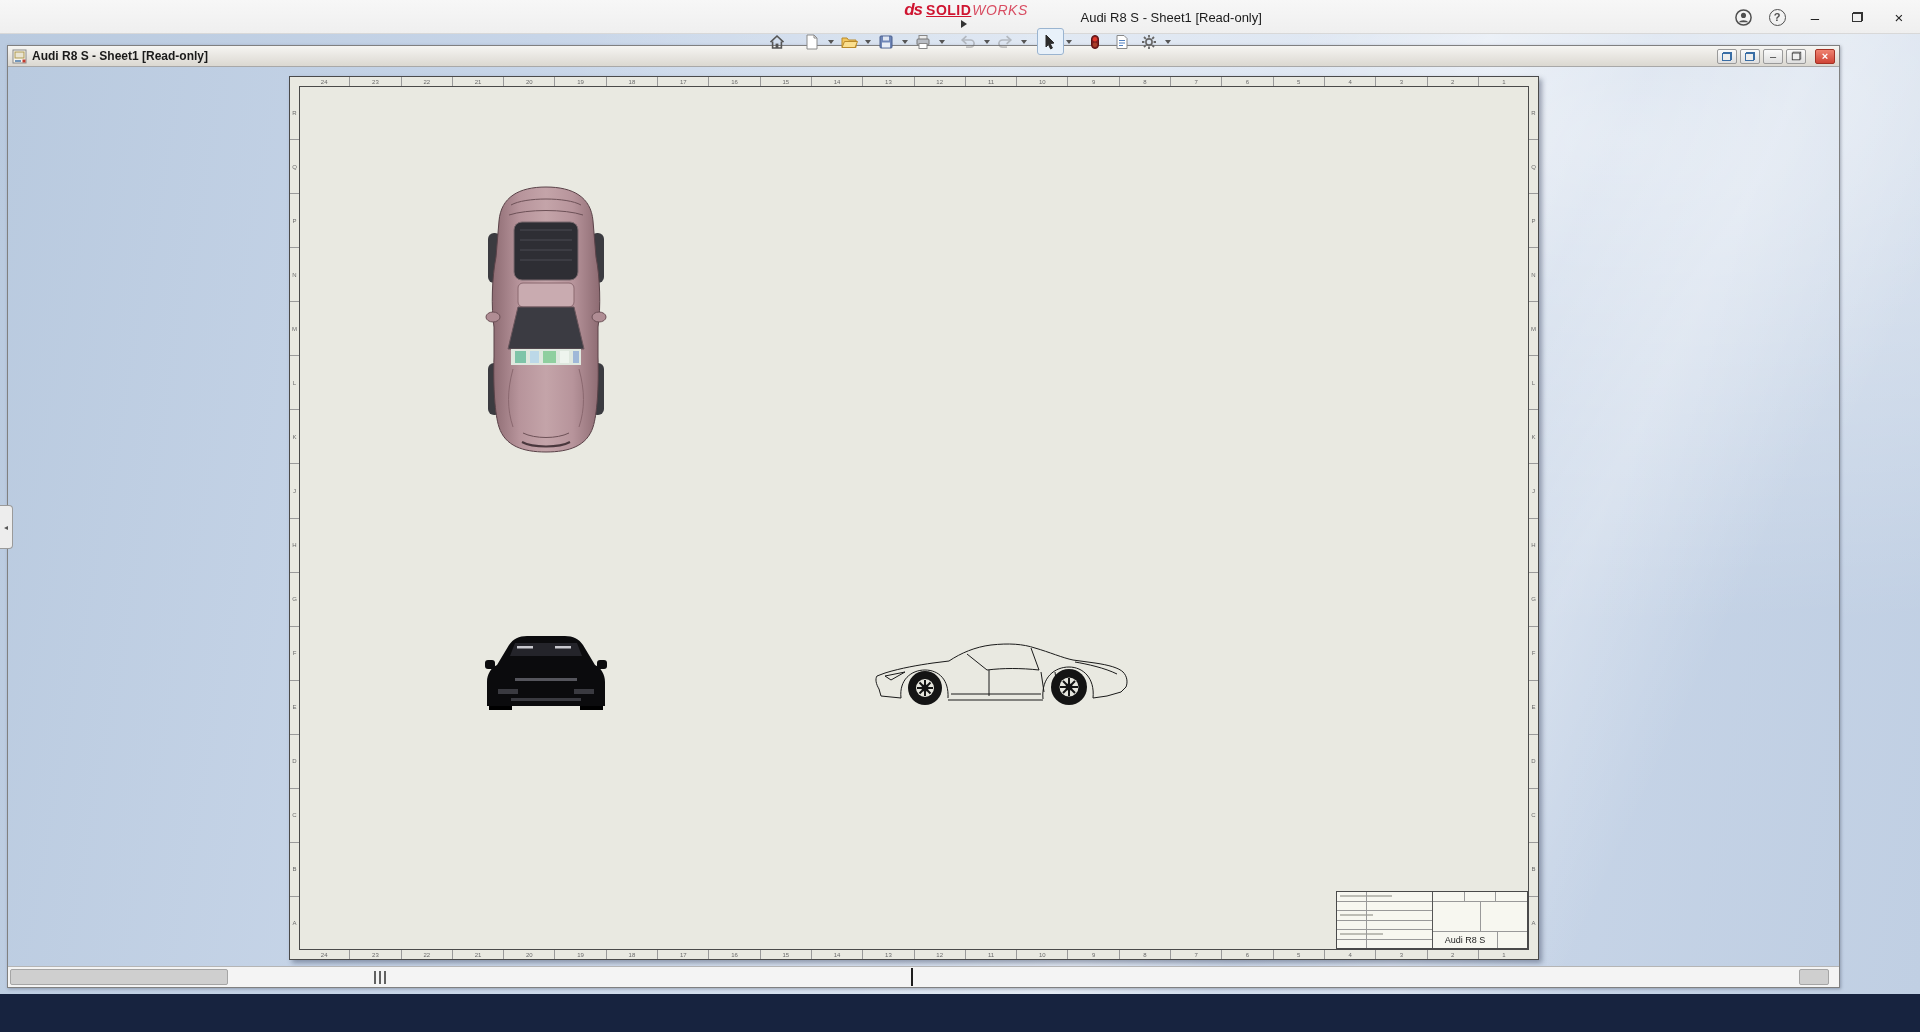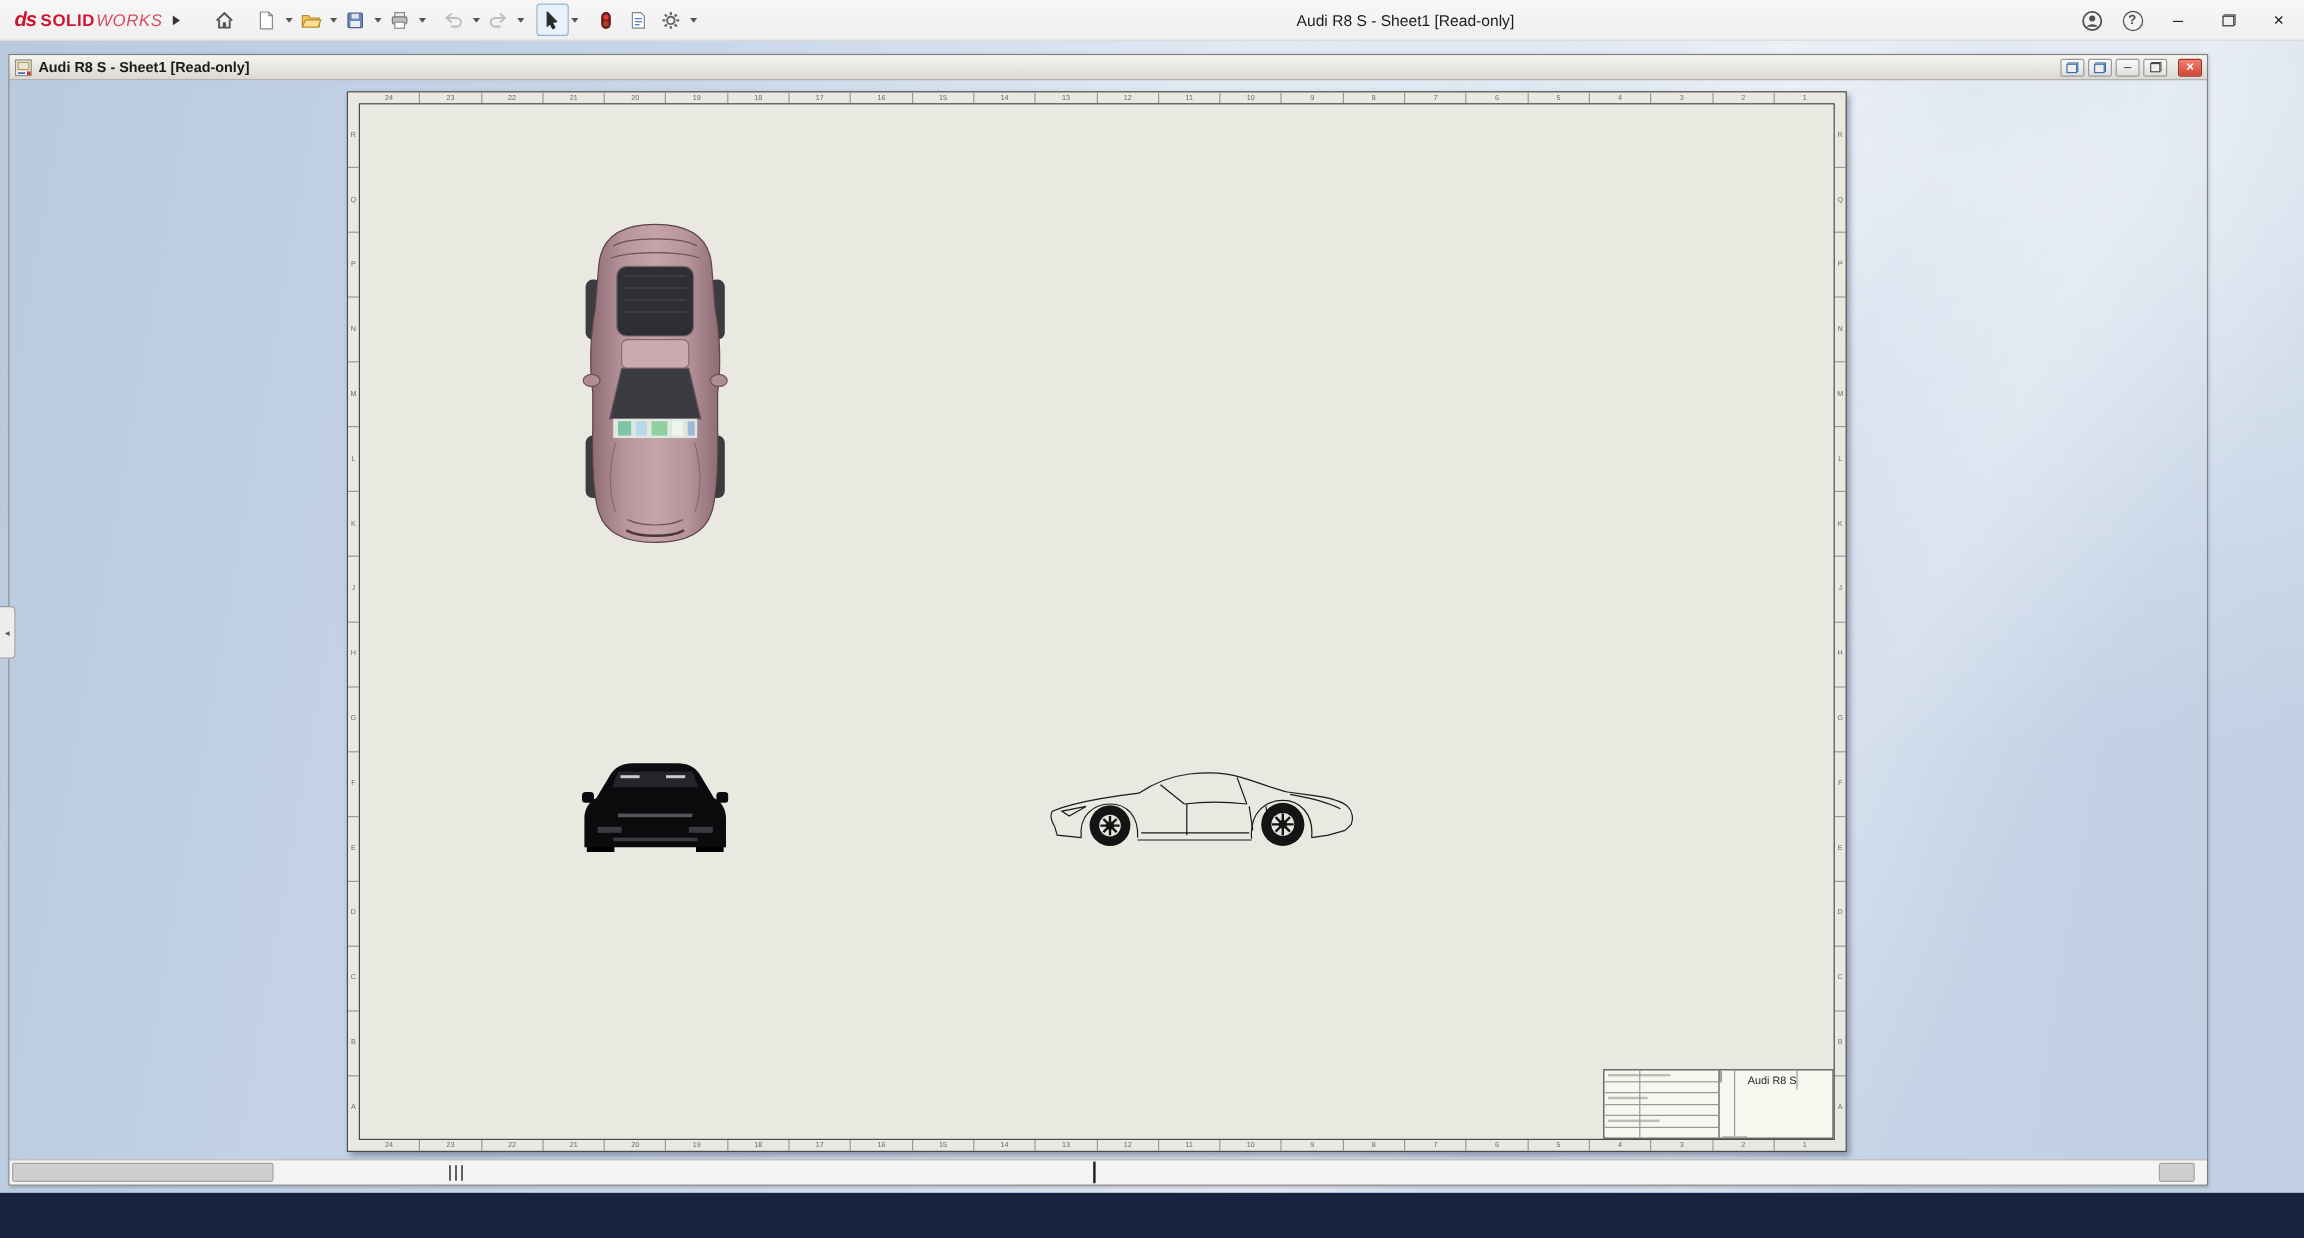--- a/index.html
+++ b/index.html
@@ -2,24 +2,24 @@
 <html><head>
 <meta charset="utf-8">
 <style>
   * { margin:0; padding:0; box-sizing:border-box; }
   html,body { width:1920px; height:1032px; font-family:"Liberation Sans", sans-serif; }
   .screen { position:relative; width:1920px; height:1032px; overflow:hidden; background:#f0f0f0; }
 
   
   .titlebar { position:absolute; left:0; top:0; width:1920px; height:34px;
     background:linear-gradient(#f7f7f7,#efefef); border-bottom:1px solid #d8d8d8;
-    display:flex; align-items:center; z-index:30; }
+    display:flex; align-items:center; z-index:30;flex-direction:column; }
   .brand { display:flex; align-items:center; gap:4px; padding-left:12px; }
   .logo-ds { font-style:italic; font-weight:bold; font-size:17px; color:#cf1430; letter-spacing:-1px; }
-  .brand-solid { font-weight:bold; font-size:14px; color:#cf1430; letter-spacing:.5px; }
+  .brand-solid { font-weight:bold; font-size:14px; color:#cf1430; letter-spacing:.5px;text-decoration:underline; }
   .brand-works { font-weight:normal; font-size:14px; color:#cf1430; opacity:.75; letter-spacing:.5px; margin-left:-3px;font-style:italic; }
   .menu-arrow { width:0; height:0; border-left:6px solid #333; border-top:4px solid transparent; border-bottom:4px solid transparent; margin-left:8px; cursor:pointer; }
 
   .toolbar { display:flex; align-items:center; margin-left:24px; }
   .tgroup { display:flex; align-items:center; margin-right:8px; }
   .tbtn { width:27px; height:27px; display:flex; align-items:center; justify-content:center;
     border:1px solid transparent; border-radius:3px; cursor:pointer; }
   .tbtn.active { border:1px solid #9ab4d0; background:#e8f1fa; }
   .tbtn.disabled { opacity:.38; }
   .ddarrow { width:10px; height:27px; display:flex; align-items:center; justify-content:center; cursor:pointer; }
@@ -96,21 +96,21 @@
   .v-side { left:581px; top:555px; width:275px; height:80px; }
 
   
   .titleblock { position:absolute; right:10px; bottom:10px; width:192px; height:58px;
     background:#f7f7f0; border:1px solid #4a4a4a; display:flex; font-size:5px; color:#777; }
   .tbk-left { width:96px; border-right:1px solid #555; display:flex; flex-direction:column; position:relative; }
   .tbk-left::after { content:""; position:absolute; left:30%; top:0; bottom:0; width:1px; background:#999; }
   .tbk-row { flex:1; border-bottom:1px solid #999; position:relative; }
   .tbk-row:last-child { border-bottom:none; }
   .txbar { position:absolute; left:3px; top:50%; transform:translateY(-50%); height:2px; width:55%; background:#bdbdb5; }
-  .tbk-right { flex:1; display:flex; flex-direction:row; }
+  .tbk-right { flex:1; display:flex; flex-direction:column; }
   .tbk-head { height:10px; border-bottom:1px solid #999; display:flex; }
   .tbk-head span { flex:1; border-right:1px solid #999; }
   .tbk-head span:last-child { border-right:none; }
   .tbk-mid { flex:1; border-bottom:1px solid #999; display:flex; }
   .tbk-mid span { flex:1; }
   .tbk-mid span:first-child { border-right:1px solid #999; }
   .tbk-namerow { height:16px; display:flex; align-items:stretch; }
   .tbk-name { flex:1; display:flex; align-items:center; justify-content:center;
     font-size:9px; color:#1d1d1d; font-family:"Liberation Sans",sans-serif; }
   .tbk-scale { width:30px; border-left:1px solid #999; }

